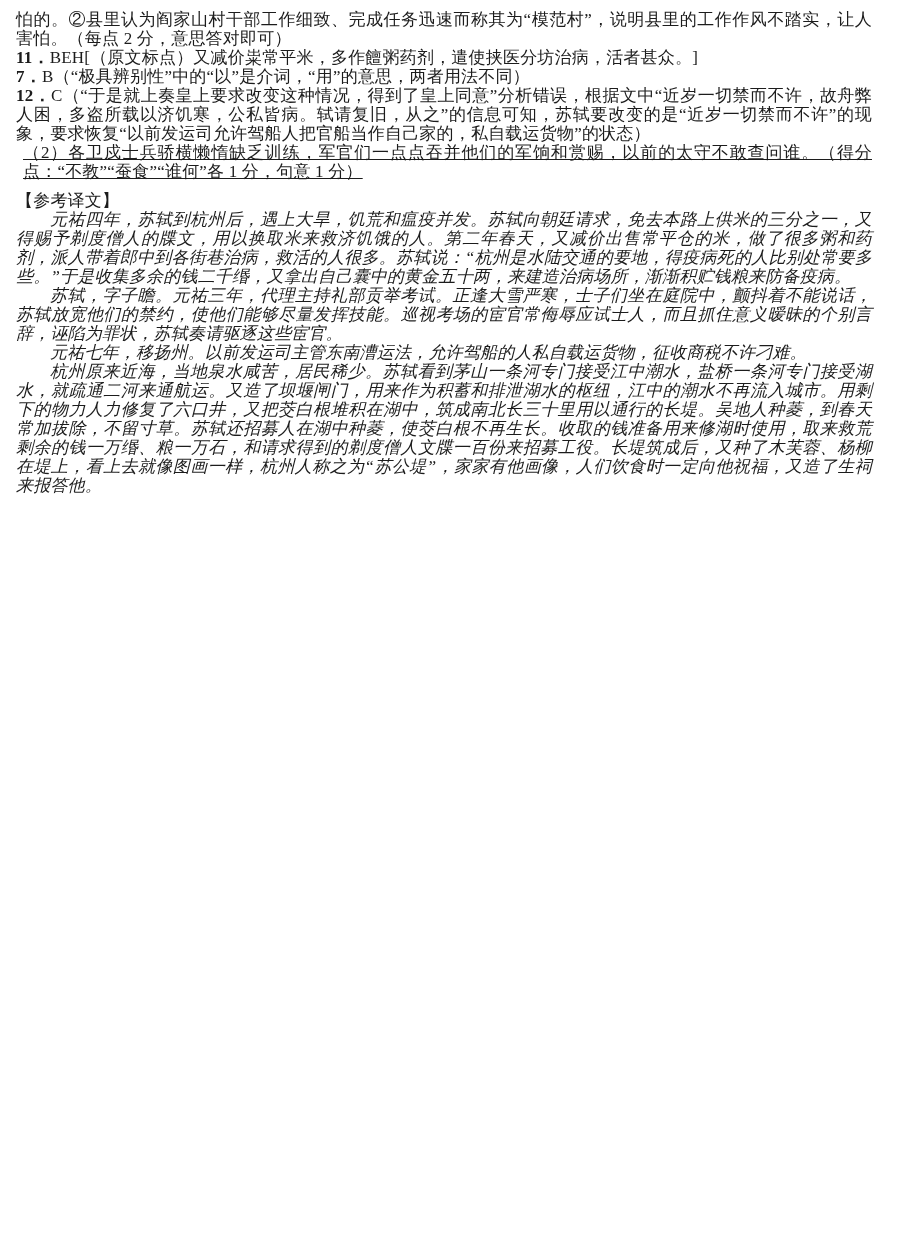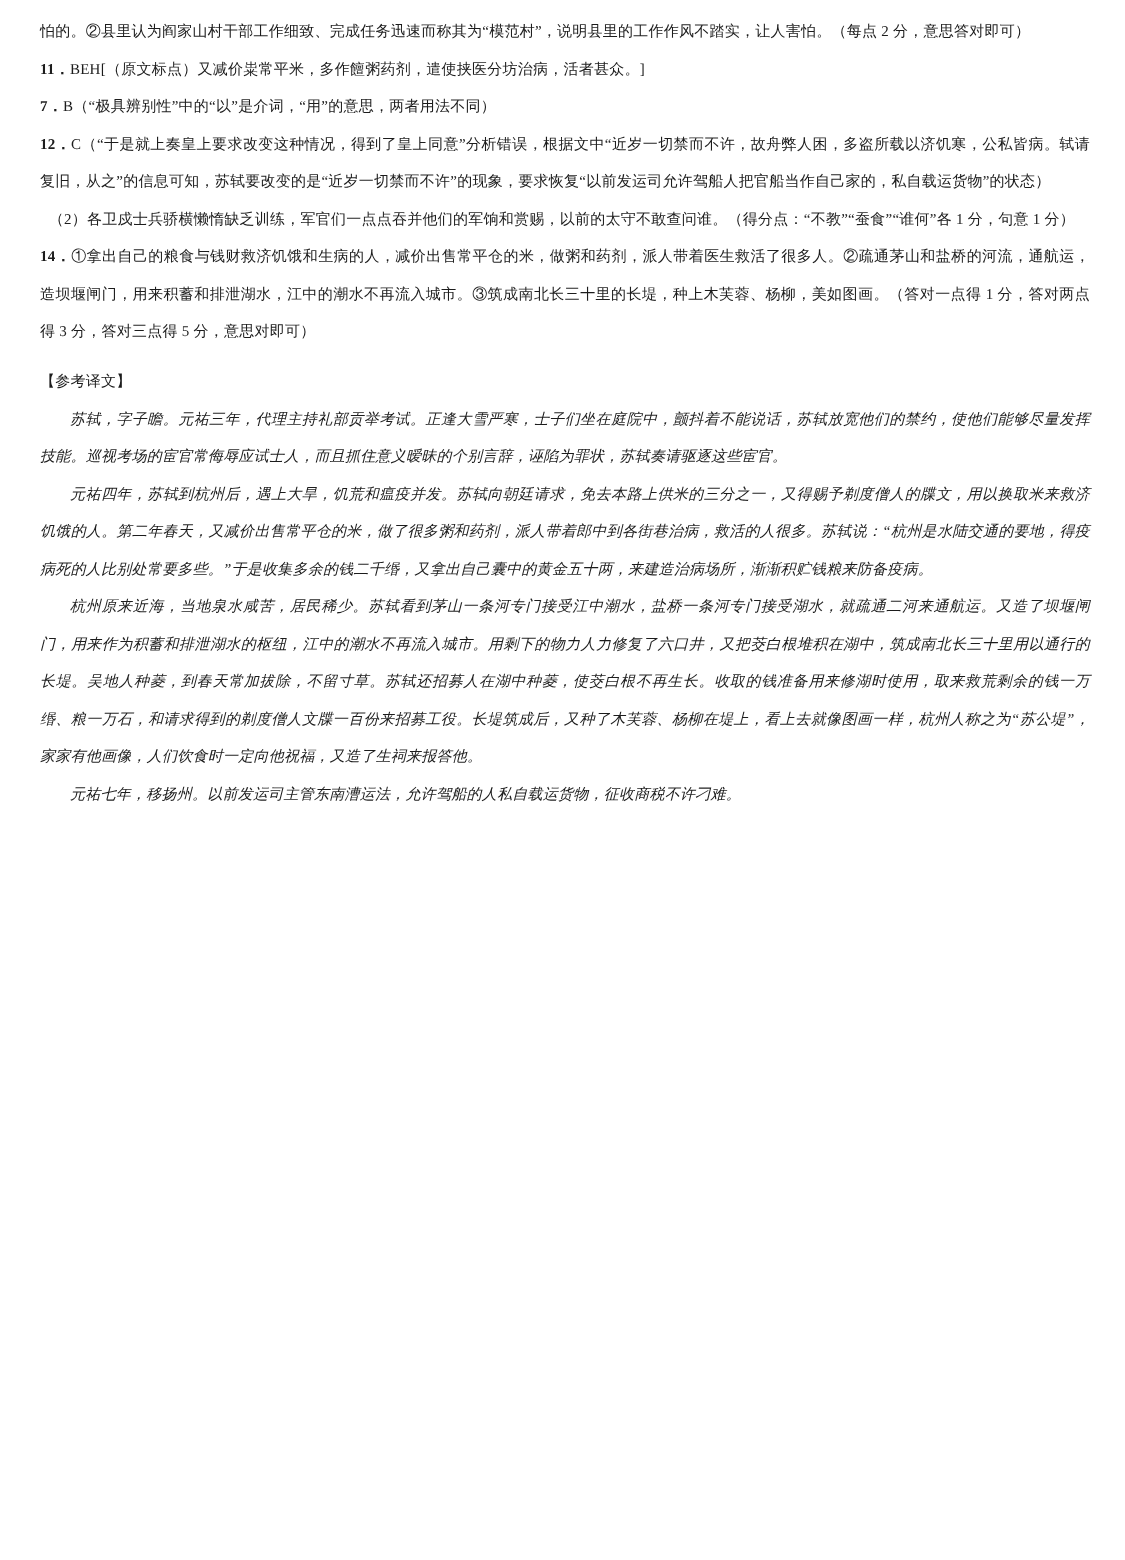--- a/index.html
+++ b/index.html
@@ -8,37 +8,38 @@
     background: #ffffff;
   }
   body {
     width: 900px;
     height: 1248px;
     overflow: hidden;
     font-family: "Liberation Serif", "DejaVu Serif", serif;
     color: #1c1c1c;
   }
   .doc {
-    padding: 10px 28px 16px 32px;
-    font-size: 12px;
-    line-height: 30px;
+    padding: 10px 28px 16px 16px;
+    font-size: 17px;
+    line-height: 19px;
     text-align: justify;
     letter-spacing: 0.2px;
   }
   .doc p {
     margin: 0;
   }
   .num {
     font-weight: bold;
   }
   .answer-10 .ans-text {
     font-weight: normal;
   }
   .sub-item {
     padding-left: 7px;
+    text-decoration: underline;
   }
   .trans-heading {
     font-weight: normal;
     margin-top: 10px !important;
   }
   .trans {
     text-indent: 2em;
     font-style: italic;
   }
 </style>
@@ -60,27 +61,24 @@
 
   <p class="answer">
     <span class="num">12．</span><span class="ans-text">C（“于是就上奏皇上要求改变这种情况，得到了皇上同意”分析错误，根据文中“近岁一切禁而不许，故舟弊人困，多盗所载以济饥寒，公私皆病。轼请复旧，从之”的信息可知，苏轼要改变的是“近岁一切禁而不许”的现象，要求恢复“以前发运司允许驾船人把官船当作自己家的，私自载运货物”的状态）</span>
   </p>
 
 
   <p class="answer sub-item">
     <span class="ans-text">（2）各卫戍士兵骄横懒惰缺乏训练，军官们一点点吞并他们的军饷和赏赐，以前的太守不敢查问谁。（得分点：“不教”“蚕食”“谁何”各 1 分，句意 1 分）</span>
   </p>
 
-  <p class="answer">
-    <span class="num">14．</span><span class="ans-text">①拿出自己的粮食与钱财救济饥饿和生病的人，减价出售常平仓的米，做粥和药剂，派人带着医生救活了很多人。②疏通茅山和盐桥的河流，通航运，造坝堰闸门，用来积蓄和排泄湖水，江中的潮水不再流入城市。③筑成南北长三十里的长堤，种上木芙蓉、杨柳，美如图画。（答对一点得 1 分，答对两点得 3 分，答对三点得 5 分，意思对即可）</span>
-  </p>
 
   <p class="trans-heading">【参考译文】</p>
 
+  <p class="trans">元祐四年，苏轼到杭州后，遇上大旱，饥荒和瘟疫并发。苏轼向朝廷请求，免去本路上供米的三分之一，又得赐予剃度僧人的牒文，用以换取米来救济饥饿的人。第二年春天，又减价出售常平仓的米，做了很多粥和药剂，派人带着郎中到各街巷治病，救活的人很多。苏轼说：“杭州是水陆交通的要地，得疫病死的人比别处常要多些。”于是收集多余的钱二千缗，又拿出自己囊中的黄金五十两，来建造治病场所，渐渐积贮钱粮来防备疫病。</p>
+
   <p class="trans">苏轼，字子瞻。元祐三年，代理主持礼部贡举考试。正逢大雪严寒，士子们坐在庭院中，颤抖着不能说话，苏轼放宽他们的禁约，使他们能够尽量发挥技能。巡视考场的宦官常侮辱应试士人，而且抓住意义暧昧的个别言辞，诬陷为罪状，苏轼奏请驱逐这些宦官。</p>
 
-  <p class="trans">元祐四年，苏轼到杭州后，遇上大旱，饥荒和瘟疫并发。苏轼向朝廷请求，免去本路上供米的三分之一，又得赐予剃度僧人的牒文，用以换取米来救济饥饿的人。第二年春天，又减价出售常平仓的米，做了很多粥和药剂，派人带着郎中到各街巷治病，救活的人很多。苏轼说：“杭州是水陆交通的要地，得疫病死的人比别处常要多些。”于是收集多余的钱二千缗，又拿出自己囊中的黄金五十两，来建造治病场所，渐渐积贮钱粮来防备疫病。</p>
+  <p class="trans">元祐七年，移扬州。以前发运司主管东南漕运法，允许驾船的人私自载运货物，征收商税不许刁难。</p>
 
   <p class="trans">杭州原来近海，当地泉水咸苦，居民稀少。苏轼看到茅山一条河专门接受江中潮水，盐桥一条河专门接受湖水，就疏通二河来通航运。又造了坝堰闸门，用来作为积蓄和排泄湖水的枢纽，江中的潮水不再流入城市。用剩下的物力人力修复了六口井，又把茭白根堆积在湖中，筑成南北长三十里用以通行的长堤。吴地人种菱，到春天常加拔除，不留寸草。苏轼还招募人在湖中种菱，使茭白根不再生长。收取的钱准备用来修湖时使用，取来救荒剩余的钱一万缗、粮一万石，和请求得到的剃度僧人文牒一百份来招募工役。长堤筑成后，又种了木芙蓉、杨柳在堤上，看上去就像图画一样，杭州人称之为“苏公堤”，家家有他画像，人们饮食时一定向他祝福，又造了生祠来报答他。</p>
-
-  <p class="trans">元祐七年，移扬州。以前发运司主管东南漕运法，允许驾船的人私自载运货物，征收商税不许刁难。</p>
 
 </main>
 
 </body></html>

